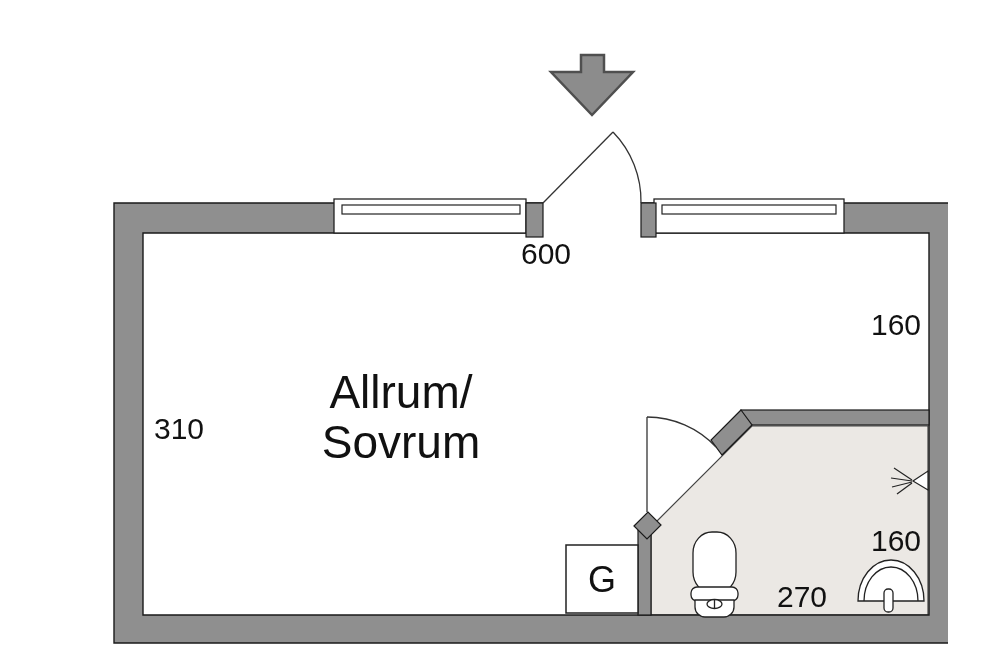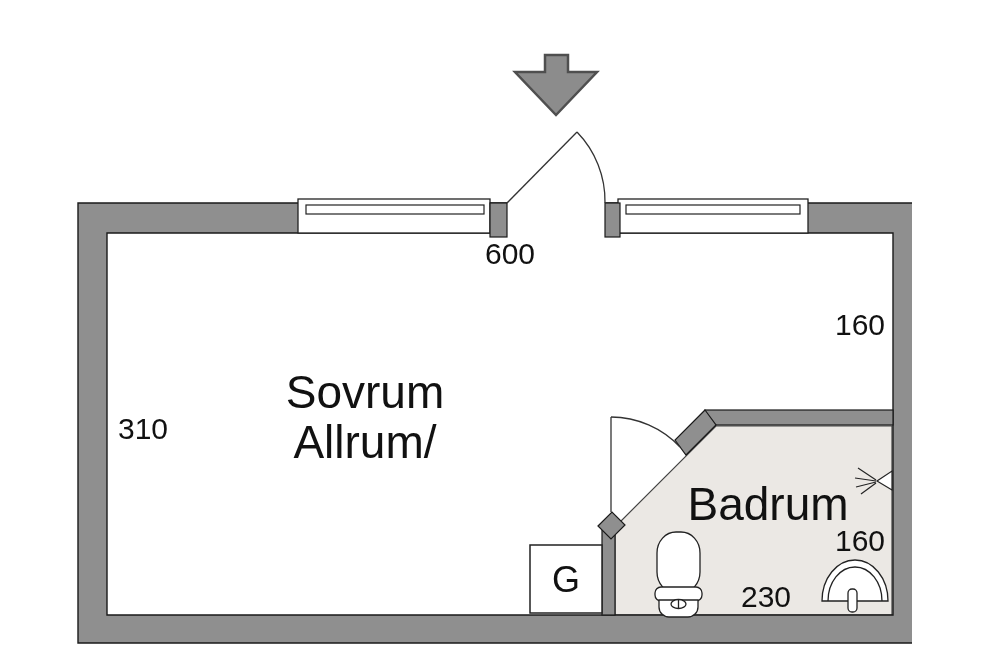--- a/index.html
+++ b/index.html
@@ -2,20 +2,21 @@
 <html><head>
 <meta charset="utf-8">
 <style>
   html,body{margin:0;padding:0;background:#ffffff;}
   #canvas{
     position:relative;
     width:912px;height:650px;
     background:#ffffff;
     font-family:"Liberation Sans", sans-serif;
     overflow:hidden;
+    margin-left:36px;
   }
   #plan-svg{position:absolute;left:0;top:0;}
   .label{
     position:absolute;
     transform:translate(-50%,-50%);
     color:#111111;
     white-space:nowrap;
     text-align:center;
     line-height:1.0;
   }
@@ -96,25 +97,24 @@
     </g>
   </svg>
 
   <div class="label dim" style="left:510px;top:254px;">600</div>
 
   <div class="label dim" style="left:860px;top:325px;">160</div>
 
   <div class="label dim" style="left:143px;top:429px;">310</div>
 
   <div class="label room-name" style="left:365px;top:417px;">
+    <div>Allrum/</div>
     <div>Sovrum</div>
-    <div>Allrum/</div>
   </div>
 
-  <div class="label room-name" style="left:768px;top:504px;">Badrum</div>
 
   <div class="label dim" style="left:860px;top:541px;">160</div>
 
-  <div class="label dim" style="left:766px;top:597px;">230</div>
+  <div class="label dim" style="left:766px;top:597px;">270</div>
 
   <div class="label closet-label" style="left:566px;top:580px;">G</div>
 
 </div>
 
 </body></html>

